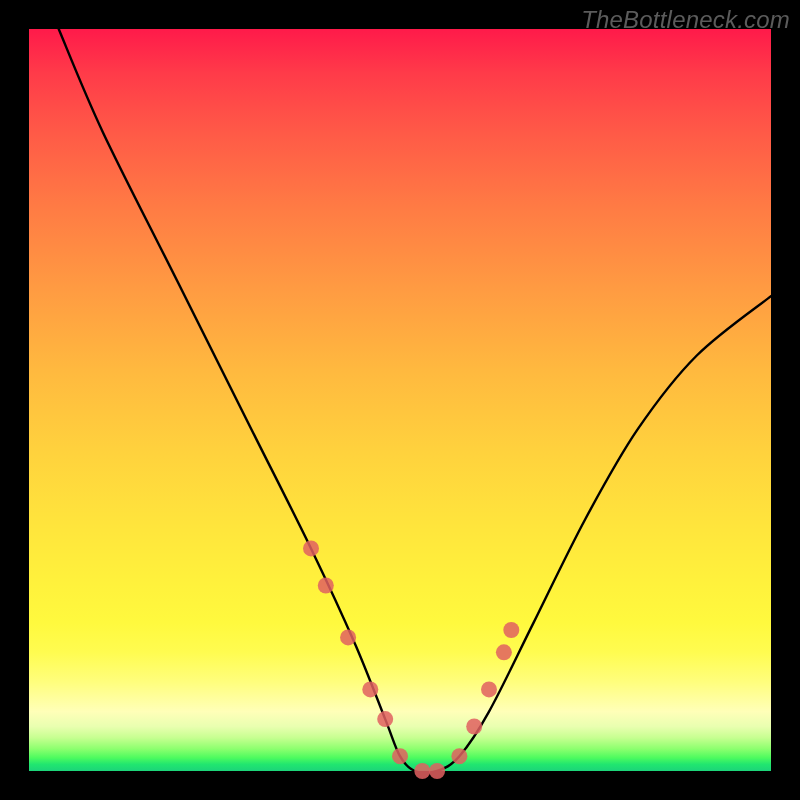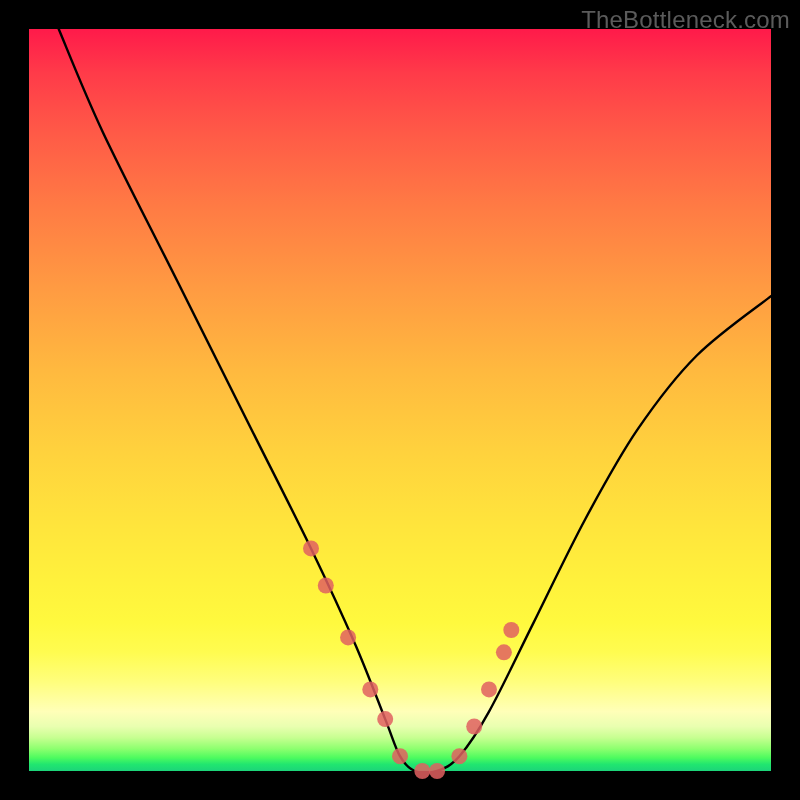--- a/index.html
+++ b/index.html
@@ -49,20 +49,21 @@
   }
   .watermark {
     position: absolute;
     top: 6px;
     right: 10px;
     color: #5b5b5b;
     font-size: 24px;
     font-weight: 500;
     letter-spacing: 0.2px;
     user-select: none;
+    font-style: italic;
   }
   svg.curve {
     position: absolute;
     left: 0;
     top: 0;
     width: 742px;
     height: 742px;
     overflow: visible;
   }
 </style>

